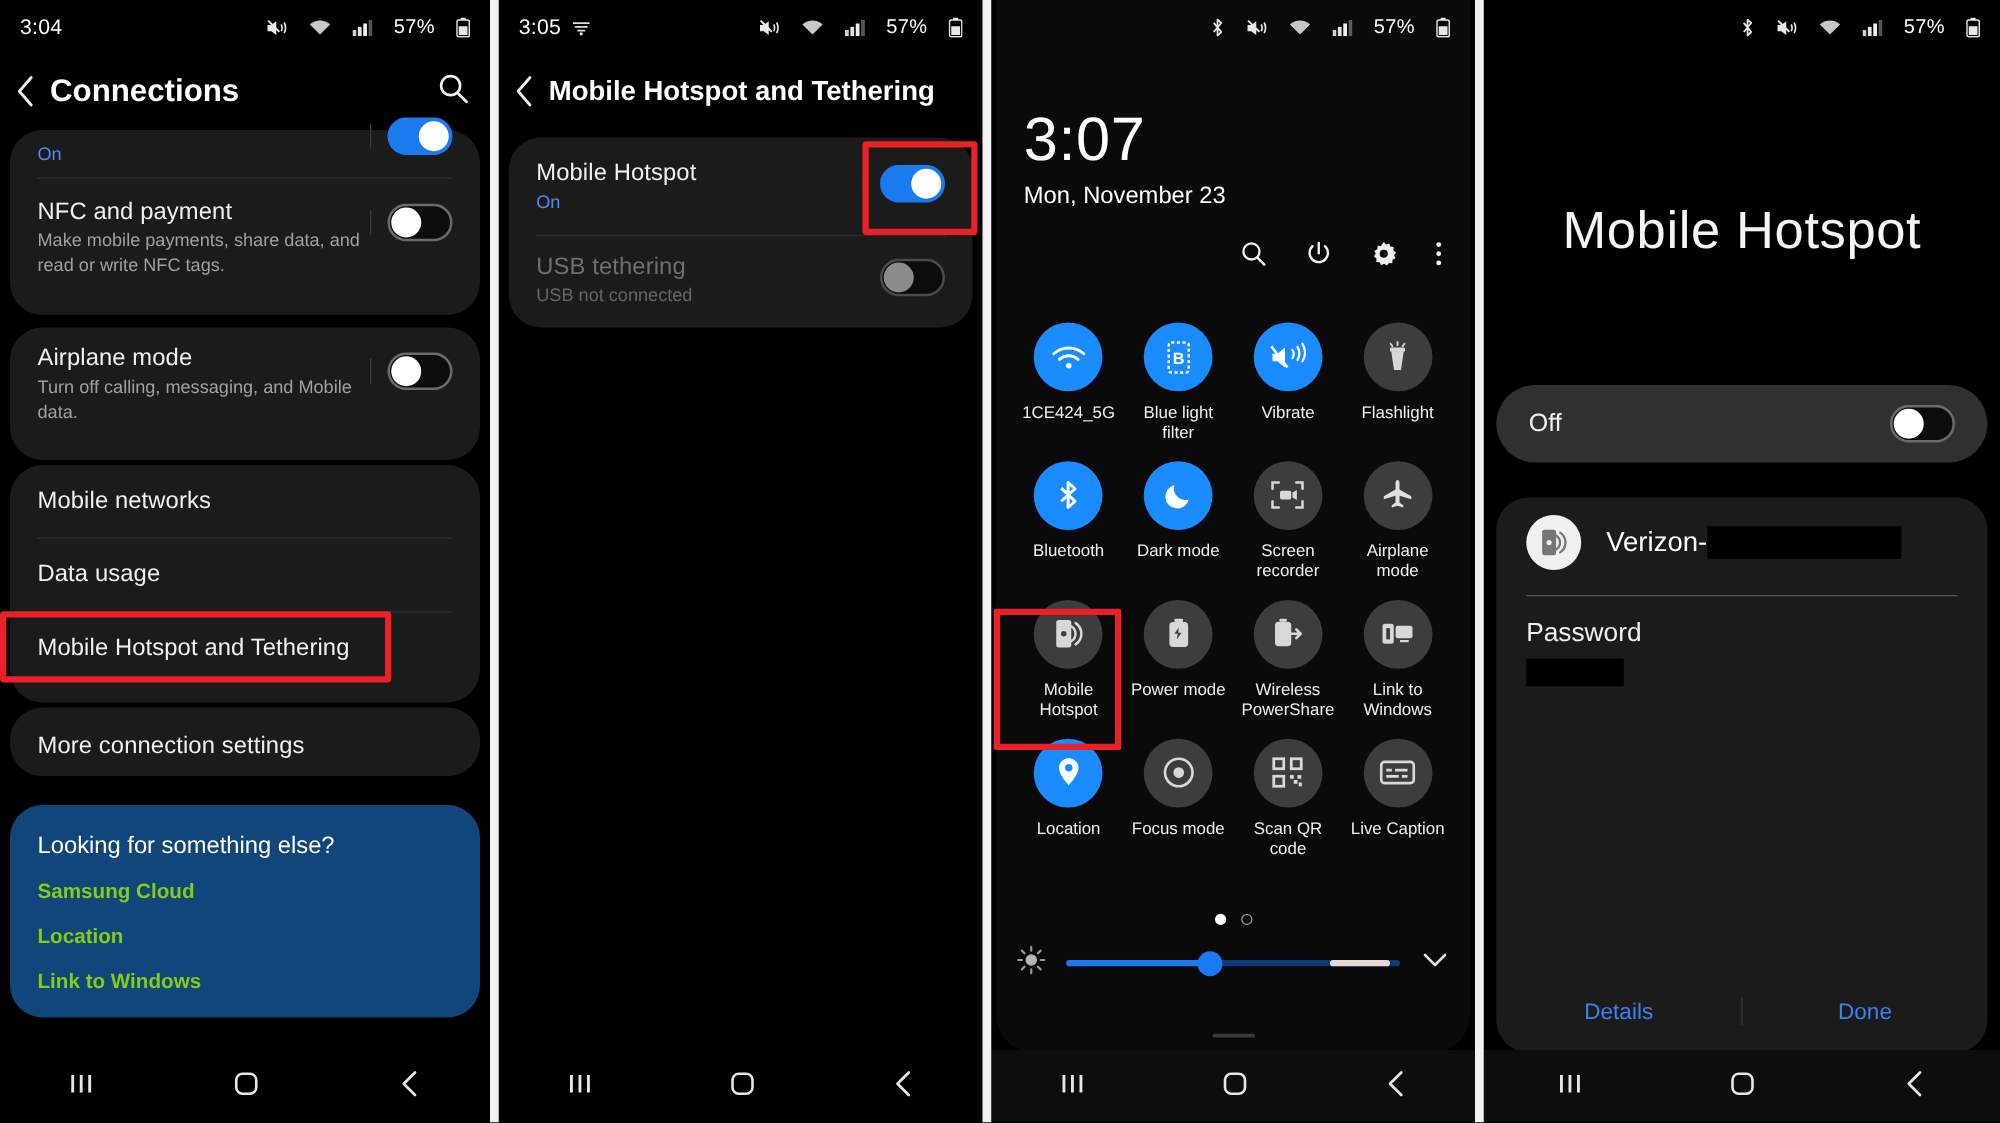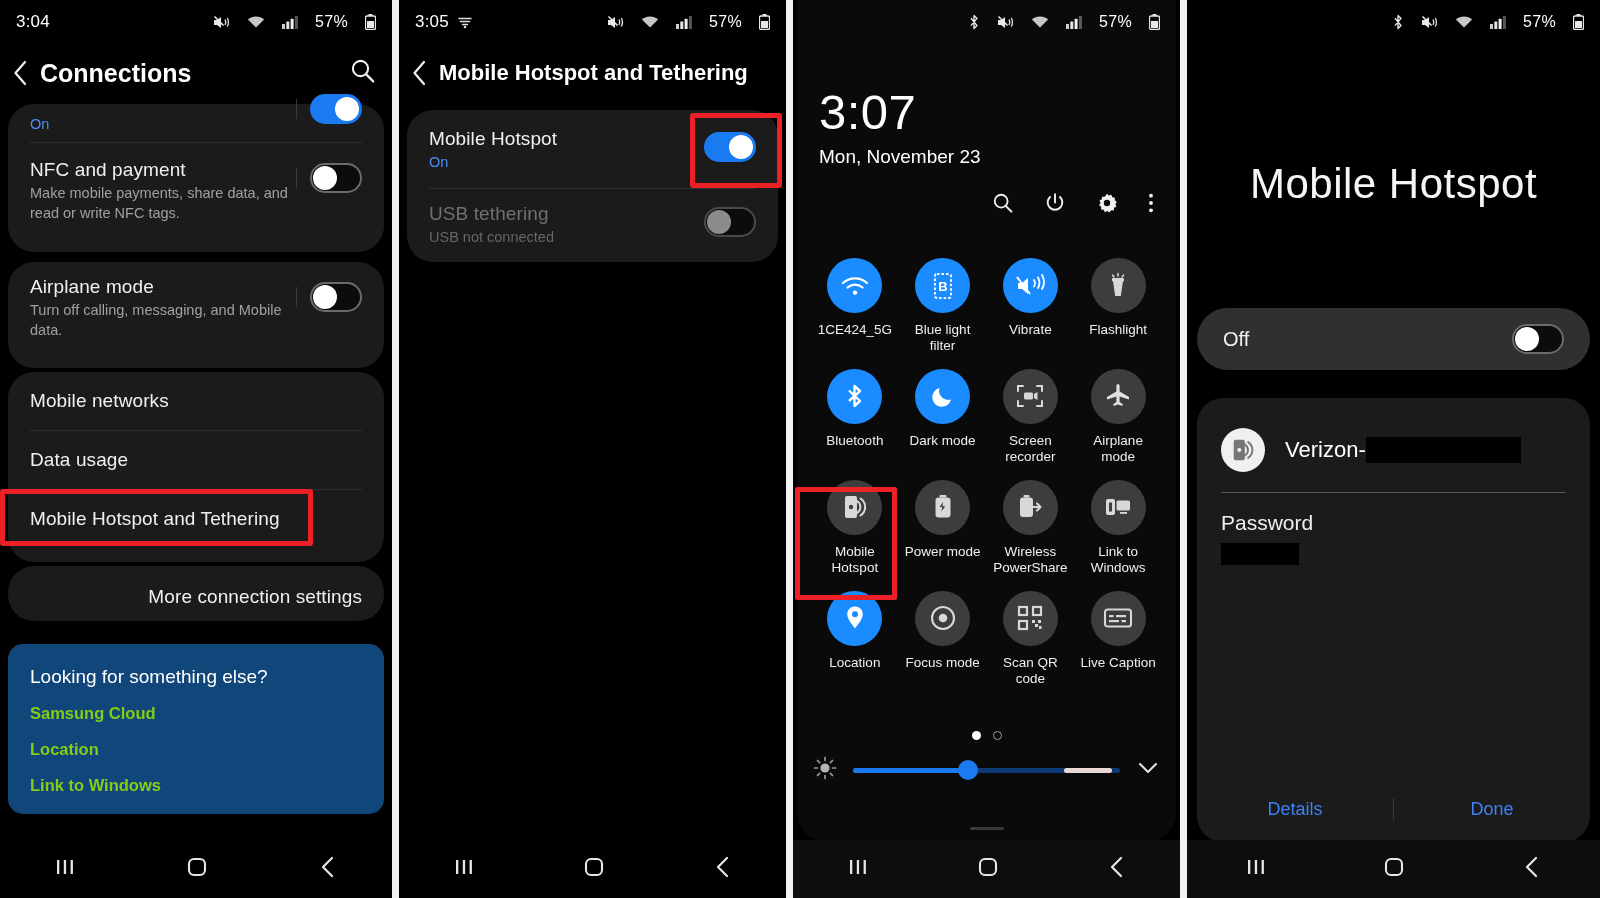--- a/index.html
+++ b/index.html
@@ -42,21 +42,21 @@
   .tgl.on  { background: #1a7af0; border: 2px solid #1a7af0; }
   .tgl .knob { position: absolute; top: 50%; transform: translateY(-50%);
                width: 24px; height: 24px; border-radius: 50%; background: #fff; }
   .tgl.off .knob { left: 1px; }
   .tgl.on  .knob { right: 1px; }
   .tgl.disabled { background: #0c0c0c; border: 2px solid #4a4a4a; }
   .tgl.disabled .knob { left: 1px; background: #8c8c8c; }
   .tgl .sep { position: absolute; left: -16px; top: 3px; bottom: 3px; width: 1px; background: #3a3a3a; }
 
   
-  .promo { background: #11467a; border-radius: 15px; position: absolute; left: 8px; right: 8px;
+  .promo { background: #11467a; border-radius: 26px; position: absolute; left: 8px; right: 8px;
            padding: 22px 22px 26px 22px; }
   .promo h3 { color: #fff; font-size: 19px; font-weight: 400; margin-bottom: 16px; }
   .promo a { display: block; color: #84cc16; font-size: 16.5px; font-weight: 700;
              text-decoration: none; margin-bottom: 17px; margin-top: 16px; }
 
   
   .redbox { position: absolute; border: 5px solid #ec2027; z-index: 30; pointer-events: none; }
 
   
   .navbar { position: absolute; left: 0; right: 0; bottom: 0; height: 58px;
@@ -91,21 +91,21 @@
              border-radius: 2px; background: #3a3a3a; }
 
   
   .p4-title { position: absolute; left: 0; right: 0; text-align: center;
               color: #f5f5f5; font-size: 42px; font-weight: 300; letter-spacing: .5px; }
   .p4-toggle-card { position: absolute; left: 10px; right: 10px; height: 62px;
                     background: #303030; border-radius: 31px; display: flex; align-items: center;
                     padding: 0 26px; }
   .p4-toggle-card .lbl { color: #f0f0f0; font-size: 20px; }
   .p4-info { position: absolute; left: 10px; right: 10px; background: #1b1b1b; border-radius: 26px; }
-  .ssid-row { display: flex; align-items: center; padding: 30px 24px 20px 24px; gap: 20px; }
+  .ssid-row { display: flex; align-items: center; padding: 14px 24px 20px 24px; gap: 20px; }
   .ssid-ic { width: 44px; height: 44px; border-radius: 50%; background: #f0f0f0;
              display: flex; align-items: center; justify-content: center; flex: 0 0 auto; }
   .ssid-txt { color: #fff; font-size: 22px; display: flex; align-items: center; }
   .redact { display: inline-block; background: #000; height: 26px; }
   .pw-label { color: #f0f0f0; font-size: 21px; padding: 0 24px; }
   .p4-buttons { position: absolute; left: 0; right: 0; display: flex; align-items: center; }
   .p4-buttons .btn { flex: 1; text-align: center; color: #3b82f6; font-size: 18px; }
   .vsep { width: 1px; height: 22px; background: #3a3a3a; }
 </style>
 </head>
@@ -195,21 +195,21 @@
         <span class="row-title">Data usage</span>
       </div>
       <div class="hr"></div>
       <div class="row" style="height:58px;display:flex;align-items:center;">
         <span class="row-title">Mobile Hotspot and Tethering</span>
       </div>
     </div>
     <div class="redbox" style="left:0px;top:489px;width:313px;height:57px;border-radius:3px;"></div>
 
     <div class="card" style="top:566px;height:55px;">
-      <div class="row" style="height:62px;display:flex;align-items:center;justify-content:flex-end;">
+      <div class="row" style="height:62px;display:flex;align-items:center;">
         <span class="row-title">More connection settings</span>
       </div>
     </div>
 
     <div class="promo" style="top:644px;height:170px;">
       <h3>Looking for something else?</h3>
       <a href="#">Samsung Cloud</a>
       <a href="#">Location</a>
       <a href="#">Link to Windows</a>
     </div>

